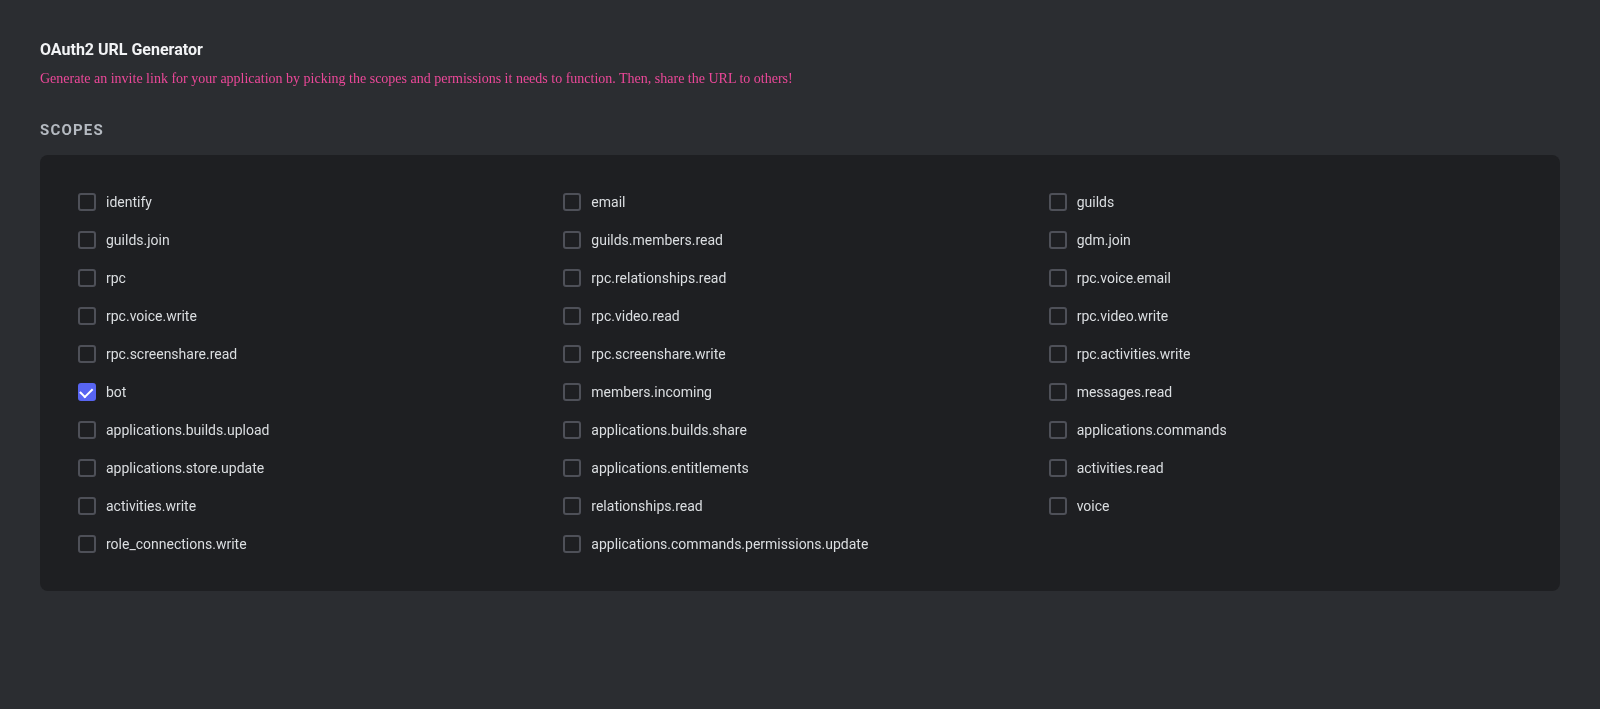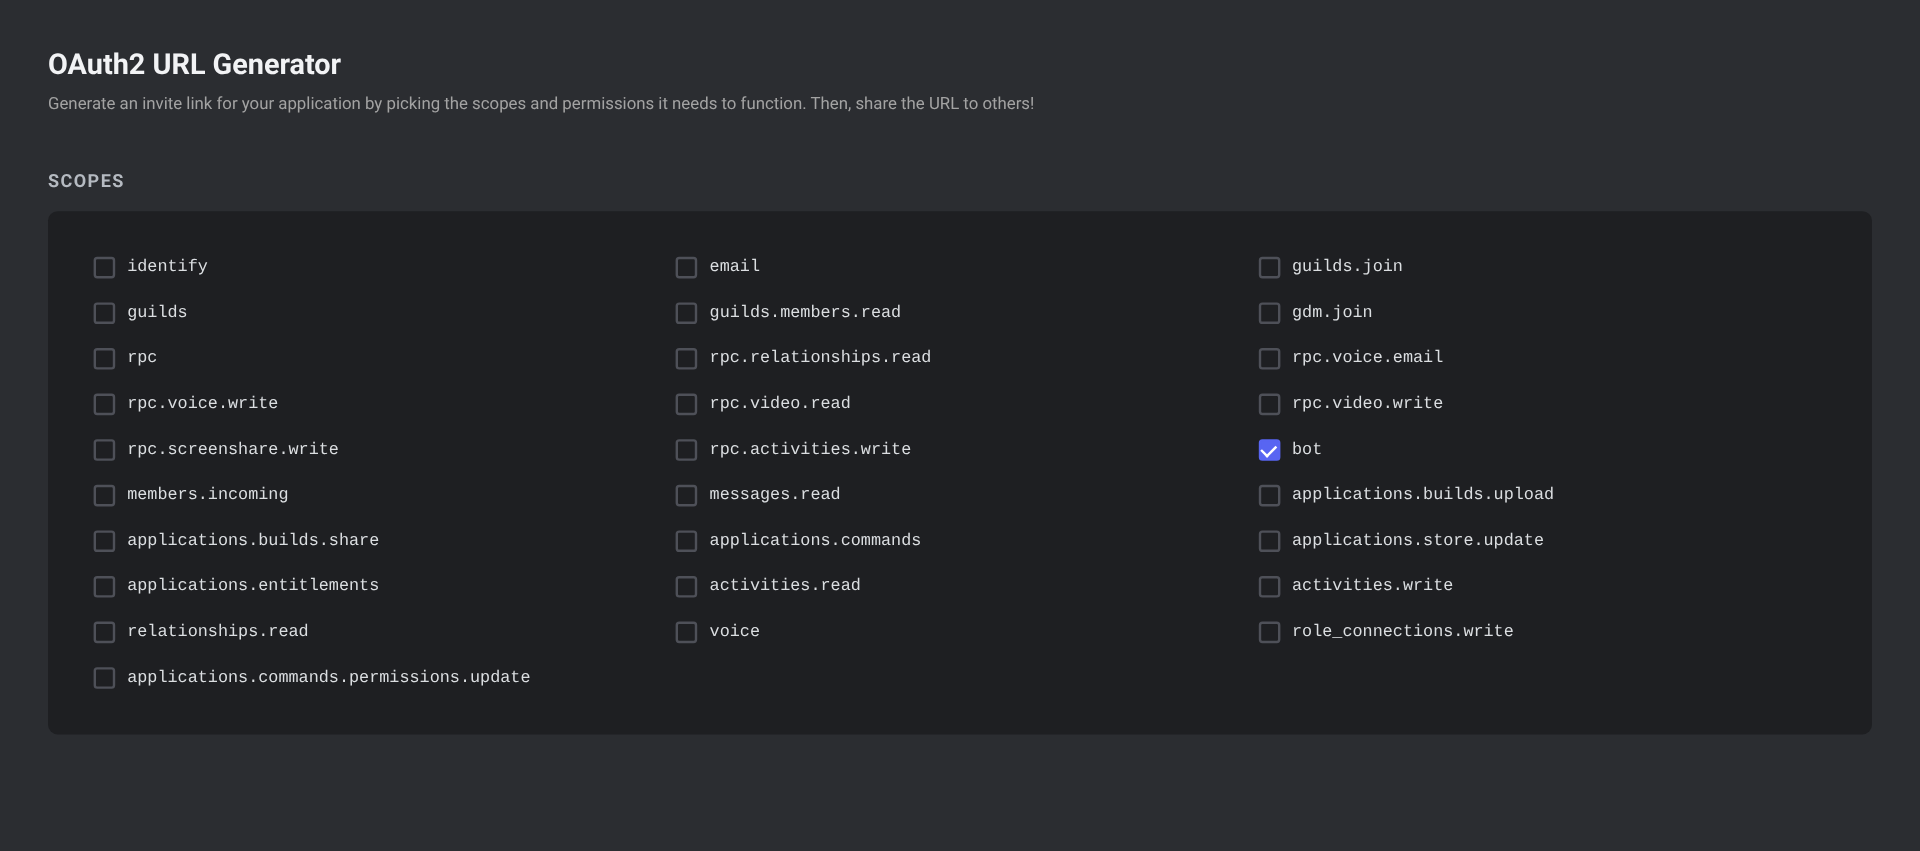--- a/index.html
+++ b/index.html
@@ -14,31 +14,32 @@
       color: #dbdee1;
       width: 1600px;
       min-height: 709px;
     }
 
     .page-container {
       padding: 40px 40px 40px 40px;
     }
 
     .page-title {
-      font-size: 24px;
+      font-size: 16px;
       font-weight: 700;
       color: #f2f3f5;
       margin-bottom: 10px;
     }
 
     .page-description {
       font-size: 14px;
-      color: #a3a3a3;
-      margin-bottom: 44px;
+      color: #ec4899;
+      margin-bottom: 32px;
       line-height: 1.4;
+      font-family: Liberation Serif, serif;
     }
 
     .scopes-label {
       font-size: 15px;
       font-weight: 700;
       color: #b5bac1;
       letter-spacing: 0.08em;
       text-transform: uppercase;
       margin-bottom: 16px;
     }
@@ -55,21 +56,20 @@
       gap: 0;
       row-gap: 0;
     }
 
     .scope-item {
       display: flex;
       align-items: center;
       gap: 10px;
       padding: 10px 6px;
       cursor: pointer;
-      font-family: Liberation Mono, monospace;
     }
 
     .scope-checkbox {
       width: 18px;
       height: 18px;
       min-width: 18px;
       border: 2px solid #4e5058;
       border-radius: 3px;
       background-color: transparent;
       display: flex;
@@ -112,28 +112,28 @@
     <div class="scope-item">
           <div class="scope-checkbox"></div>
           <span class="scope-name">identify</span>
         </div>
         <div class="scope-item">
           <div class="scope-checkbox"></div>
           <span class="scope-name">email</span>
         </div>
         <div class="scope-item">
           <div class="scope-checkbox"></div>
+          <span class="scope-name">guilds</span>
+        </div>
+        <div class="scope-item">
+          <div class="scope-checkbox"></div>
           <span class="scope-name">guilds.join</span>
         </div>
         <div class="scope-item">
           <div class="scope-checkbox"></div>
-          <span class="scope-name">guilds</span>
-        </div>
-        <div class="scope-item">
-          <div class="scope-checkbox"></div>
           <span class="scope-name">guilds.members.read</span>
         </div>
         <div class="scope-item">
           <div class="scope-checkbox"></div>
           <span class="scope-name">gdm.join</span>
         </div>
         <div class="scope-item">
           <div class="scope-checkbox"></div>
           <span class="scope-name">rpc</span>
         </div>
@@ -149,20 +149,24 @@
           <div class="scope-checkbox"></div>
           <span class="scope-name">rpc.voice.write</span>
         </div>
         <div class="scope-item">
           <div class="scope-checkbox"></div>
           <span class="scope-name">rpc.video.read</span>
         </div>
         <div class="scope-item">
           <div class="scope-checkbox"></div>
           <span class="scope-name">rpc.video.write</span>
+        </div>
+        <div class="scope-item">
+          <div class="scope-checkbox"></div>
+          <span class="scope-name">rpc.screenshare.read</span>
         </div>
         <div class="scope-item">
           <div class="scope-checkbox"></div>
           <span class="scope-name">rpc.screenshare.write</span>
         </div>
         <div class="scope-item">
           <div class="scope-checkbox"></div>
           <span class="scope-name">rpc.activities.write</span>
         </div>
         <div class="scope-item">

